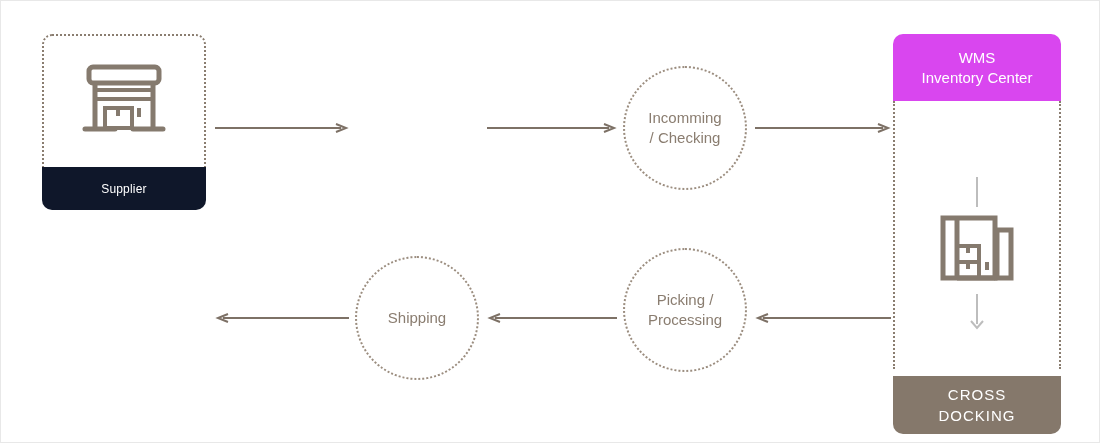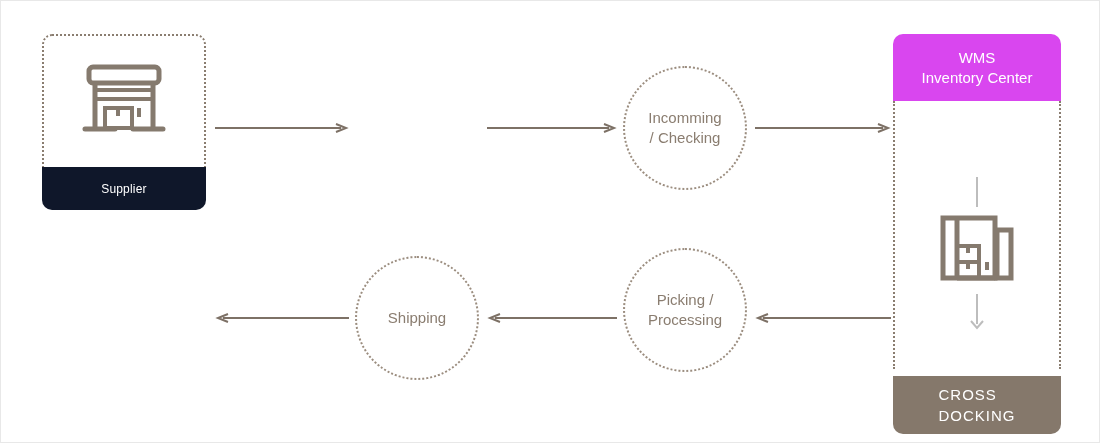--- a/index.html
+++ b/index.html
@@ -114,21 +114,21 @@
     height: 58px;
     background: #85786b;
     border-radius: 0 0 10px 10px;
     color: #ffffff;
     font-size: 15px;
     line-height: 1.4;
     letter-spacing: 1px;
     display: flex;
     align-items: center;
     justify-content: center;
-    text-align: left;
+    text-align: center;
   }
   .wms-label {
     position: absolute;
     width: 168px;
     text-align: center;
     color: #8a7d70;
     font-size: 15px;
   }
   .wms-icon {
     position: absolute;

